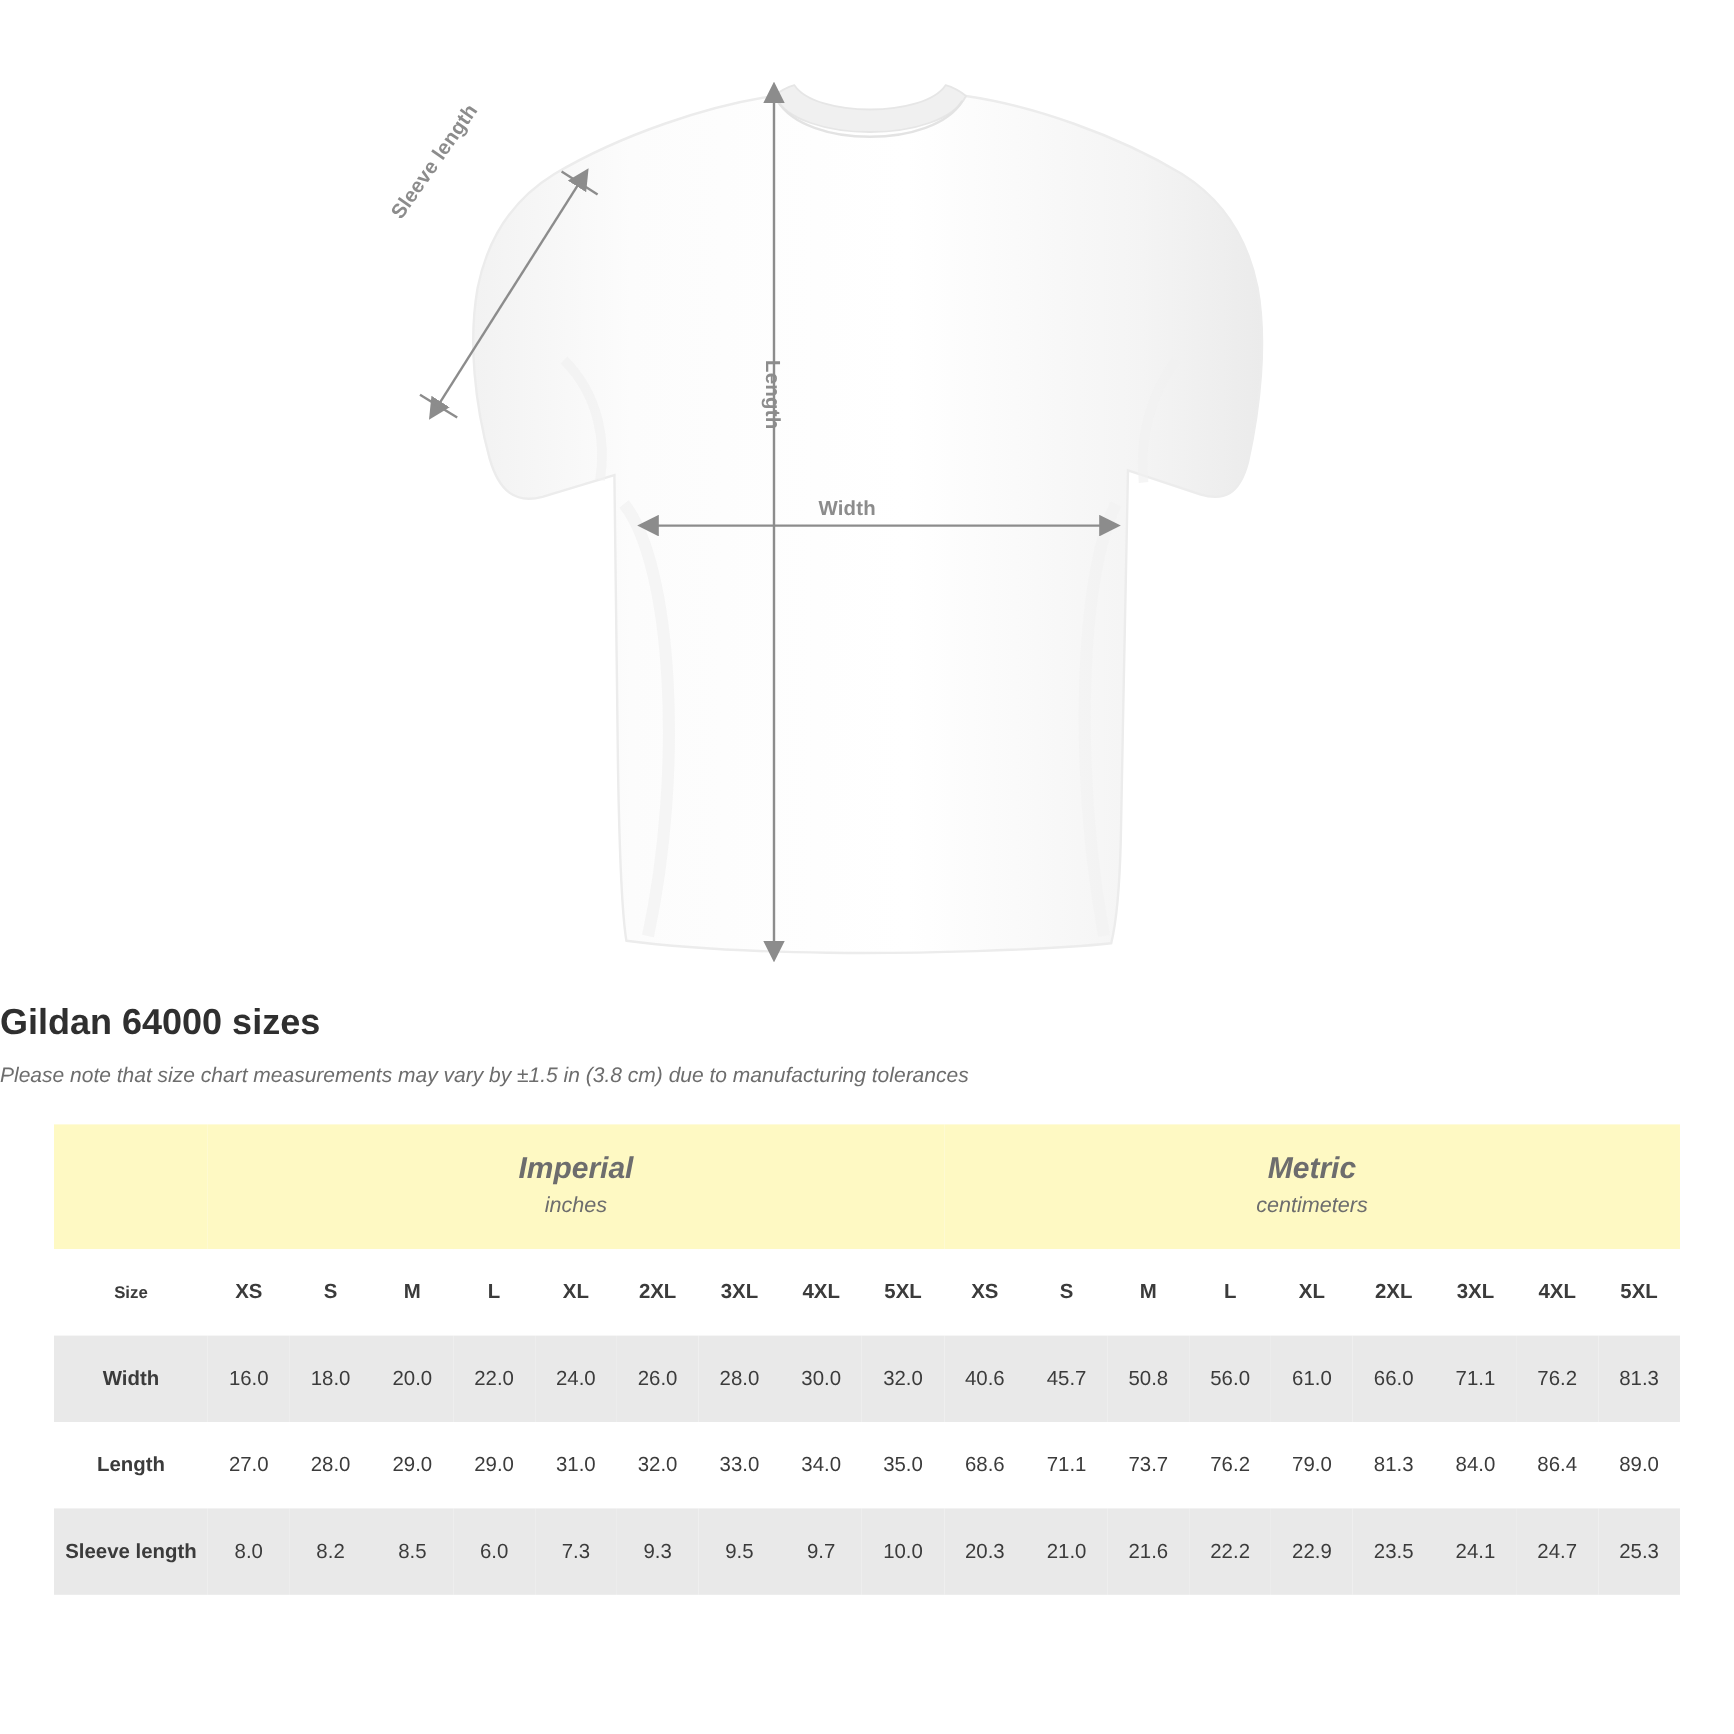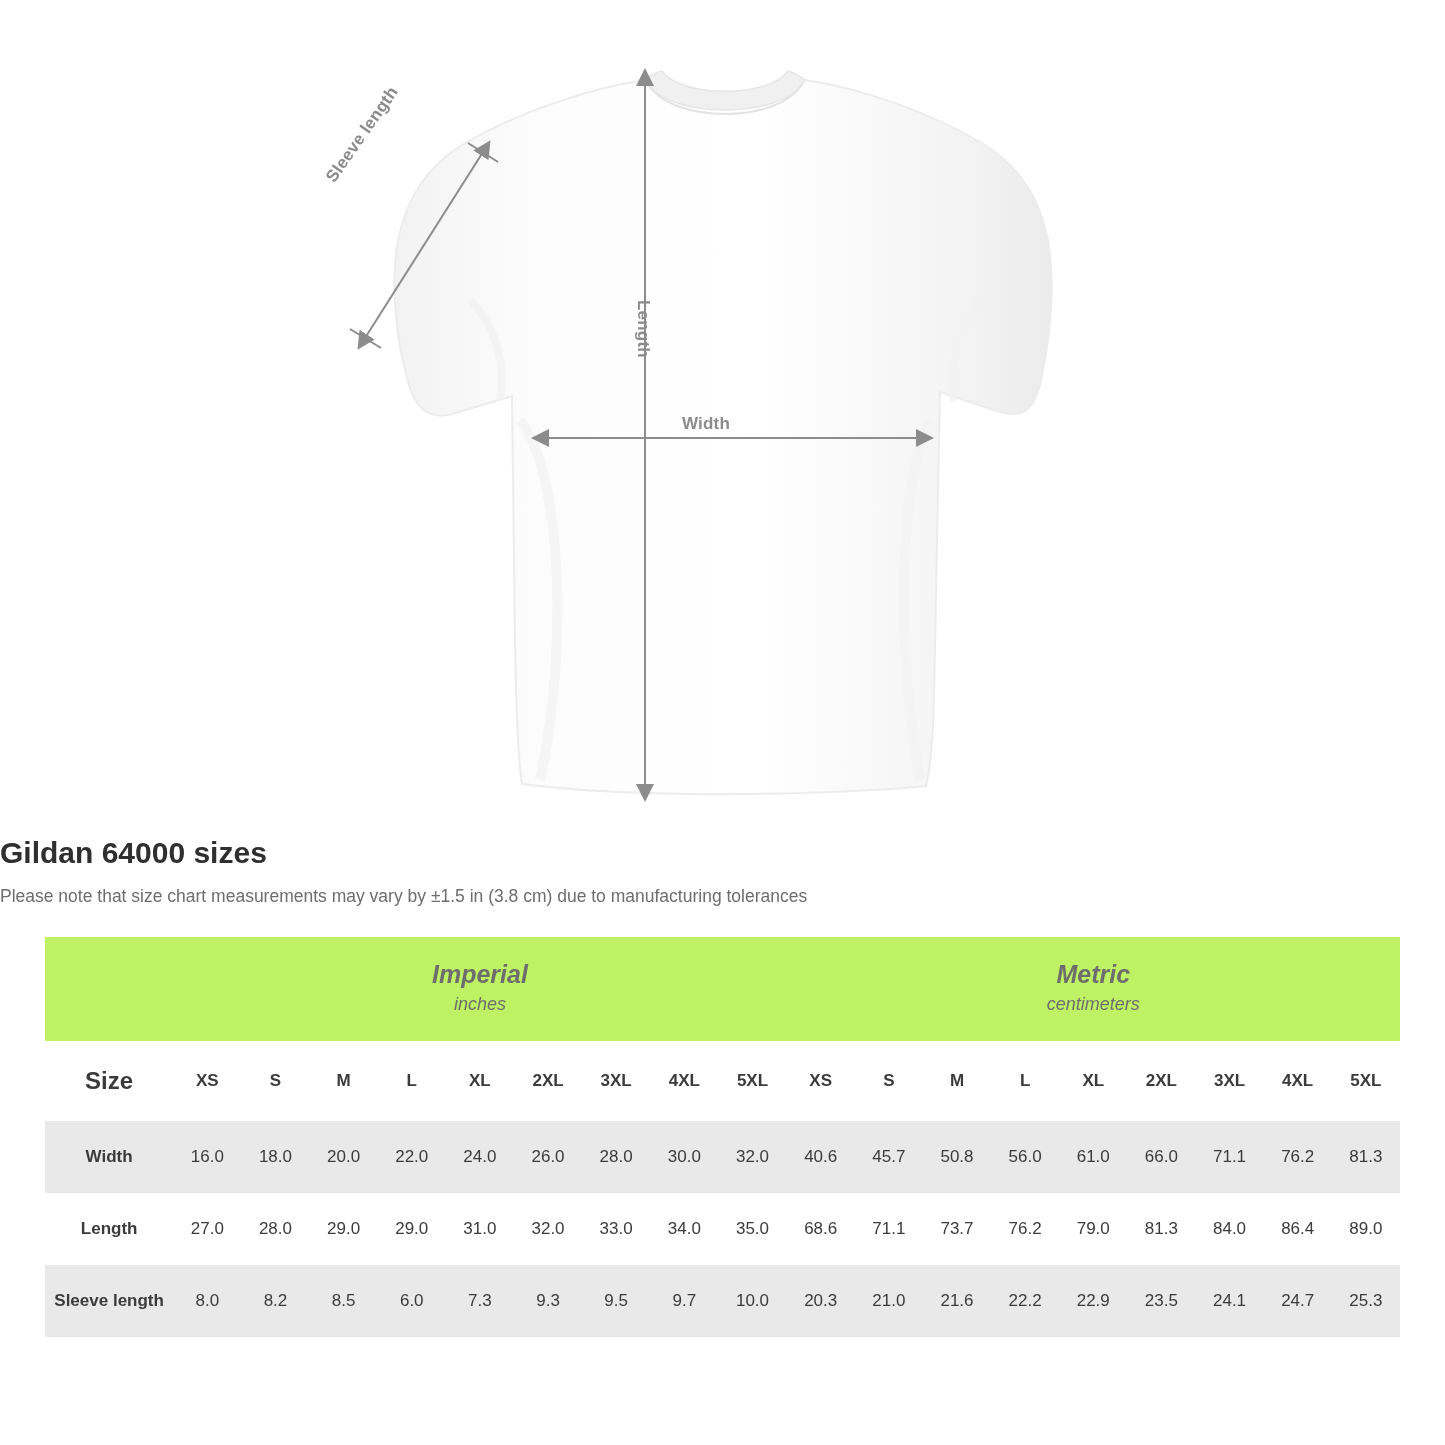--- a/index.html
+++ b/index.html
@@ -57,20 +57,21 @@
     margin-top: 6px;
   }
   .chart-title {
     font-size: 30px;
     font-weight: bold;
     color: #2f2f2f;
     margin: 0 0 16px 0;
   }
   .chart-note {
     font-size: 17.5px;
+    font-style: italic;
     color: #6d6d6d;
     margin: 0;
   }
 
   
   .table-wrap {
     margin: 30px 45px 0 45px;
     width: 1355px;
   }
   table.size-chart {
@@ -79,21 +80,21 @@
     table-layout: fixed;
   }
   table.size-chart th,
   table.size-chart td {
     border: none;
     text-align: center;
     font-size: 17px;
     color: #3b3b3b;
   }
   .sys-row td {
-    background: #bef264;
+    background: #fef9c3;
     padding: 22px 0 26px 0;
     vertical-align: middle;
   }
   .sys-name {
     font-size: 25px;
     font-weight: bold;
     font-style: italic;
     color: #6d6d6d;
     line-height: 1.25;
   }
@@ -104,21 +105,21 @@
     margin-top: 4px;
   }
   .hdr-row td {
     background: #ffffff;
     padding: 26px 0;
     font-size: 18px;
     font-weight: bold;
     color: #3b3b3b;
   }
   .hdr-row td.row-head {
-    font-size: 24px;
+    font-size: 14px;
   }
   .row-head {
     font-weight: bold;
     font-size: 18px;
     color: #3b3b3b;
   }
   tbody tr.shade td {
     background: #e9e9e9;
   }
   tbody tr.plain td {

